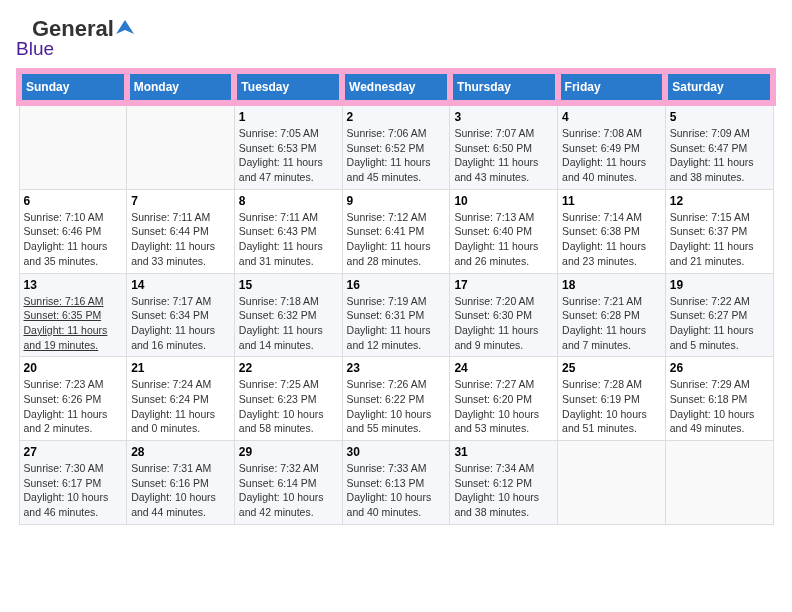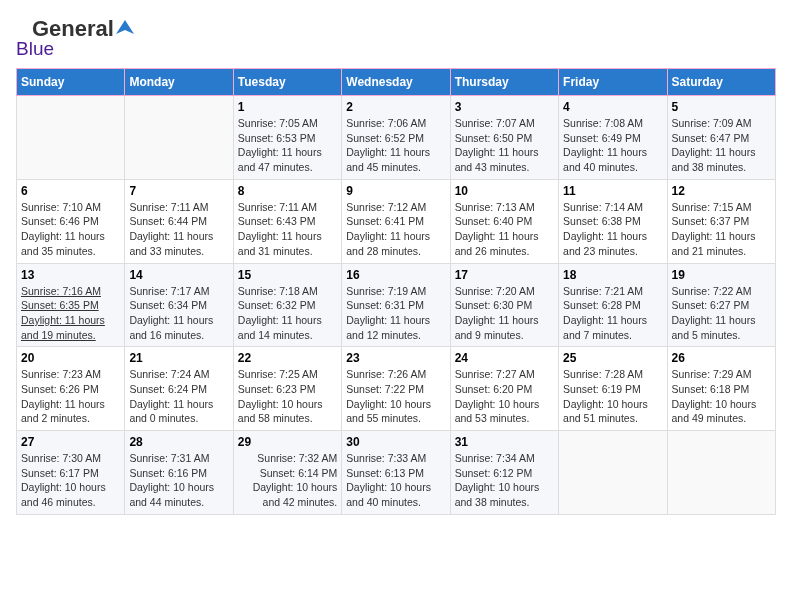--- a/index.html
+++ b/index.html
@@ -44,21 +44,21 @@
       border-collapse: collapse;
       font-size: 11px;
     }
     thead tr th {
       background-color: #2979cc;
       color: #fff;
       padding: 6px 4px;
       text-align: left;
       font-size: 12px;
       font-weight: bold;
-      border: 1px solid #f9a8d4;
+      border: 6px solid #f9a8d4;
     }
     tbody tr td {
       border: 1px solid #ddd;
       vertical-align: top;
       padding: 4px;
       width: 108px;
       min-height: 70px;
       background: #fff;
     }
     tbody tr:nth-child(odd) td {
@@ -248,21 +248,21 @@
         </td>
         <td>
           <span class="day-num">22</span>
           <div class="cell-text" style="white-space: pre-line;">Sunrise: 7:25 AM
 Sunset: 6:23 PM
 Daylight: 10 hours and 58 minutes.</div>
         </td>
         <td>
           <span class="day-num">23</span>
           <div class="cell-text" style="white-space: pre-line;">Sunrise: 7:26 AM
-Sunset: 7:22 PM
+Sunset: 6:22 PM
 Daylight: 10 hours and 55 minutes.</div>
         </td>
         <td>
           <span class="day-num">24</span>
           <div class="cell-text" style="white-space: pre-line;">Sunrise: 7:27 AM
 Sunset: 6:20 PM
 Daylight: 10 hours and 53 minutes.</div>
         </td>
         <td>
           <span class="day-num">25</span>
@@ -285,21 +285,21 @@
 Daylight: 10 hours and 46 minutes.</div>
         </td>
         <td>
           <span class="day-num">28</span>
           <div class="cell-text" style="white-space: pre-line;">Sunrise: 7:31 AM
 Sunset: 6:16 PM
 Daylight: 10 hours and 44 minutes.</div>
         </td>
         <td>
           <span class="day-num">29</span>
-          <div class="cell-text" style="white-space: pre-line; text-align: right;">Sunrise: 7:32 AM
+          <div class="cell-text" style="white-space: pre-line;">Sunrise: 7:32 AM
 Sunset: 6:14 PM
 Daylight: 10 hours and 42 minutes.</div>
         </td>
         <td>
           <span class="day-num">30</span>
           <div class="cell-text" style="white-space: pre-line;">Sunrise: 7:33 AM
 Sunset: 6:13 PM
 Daylight: 10 hours and 40 minutes.</div>
         </td>
         <td>

